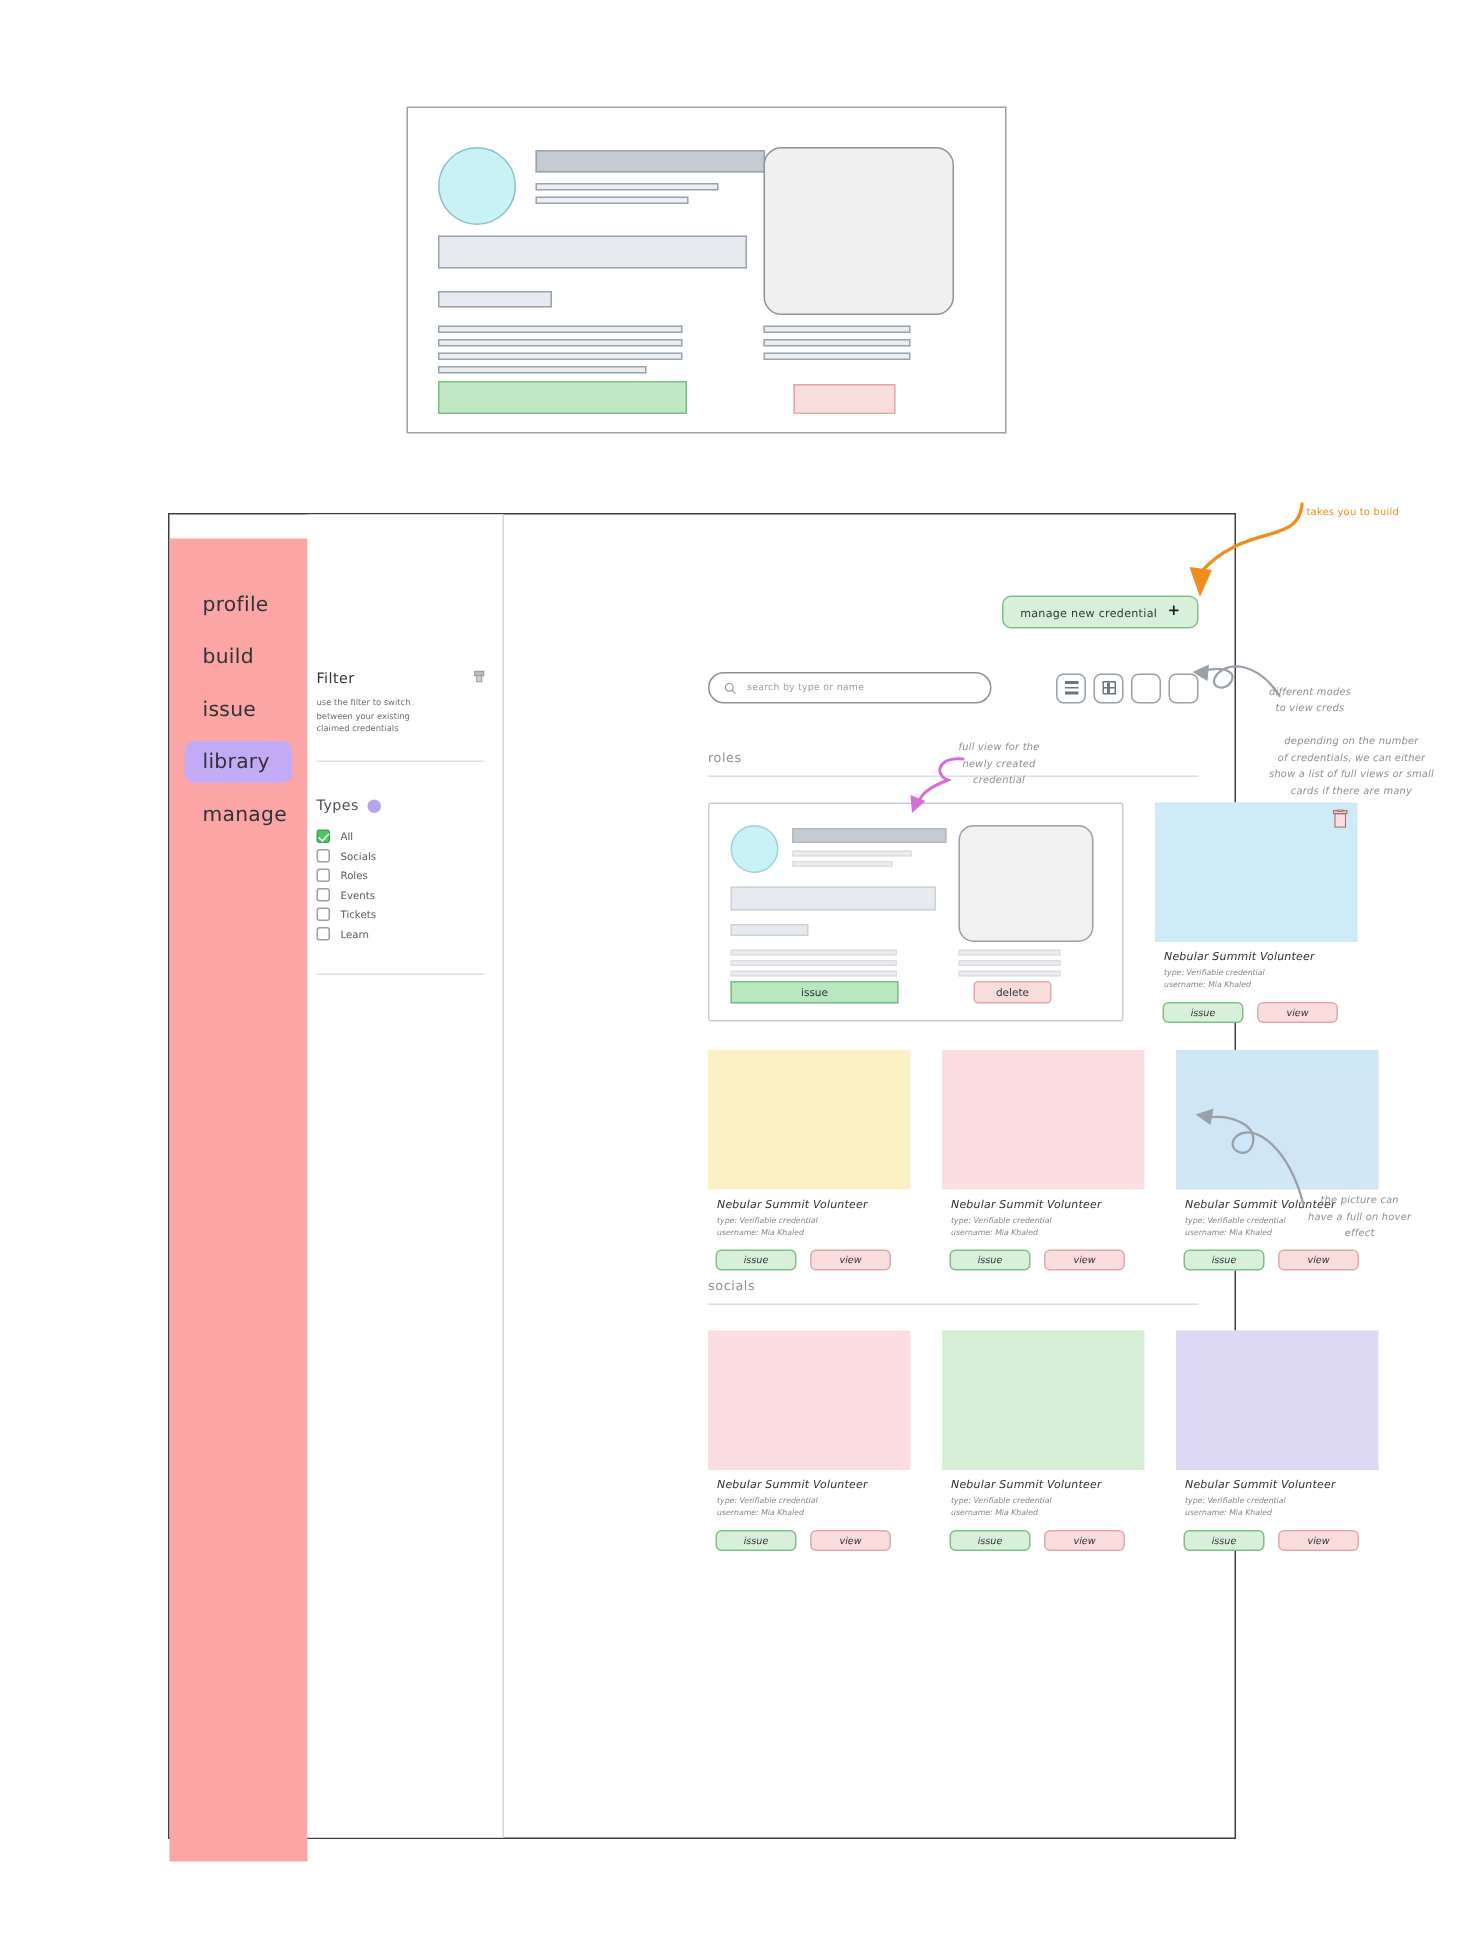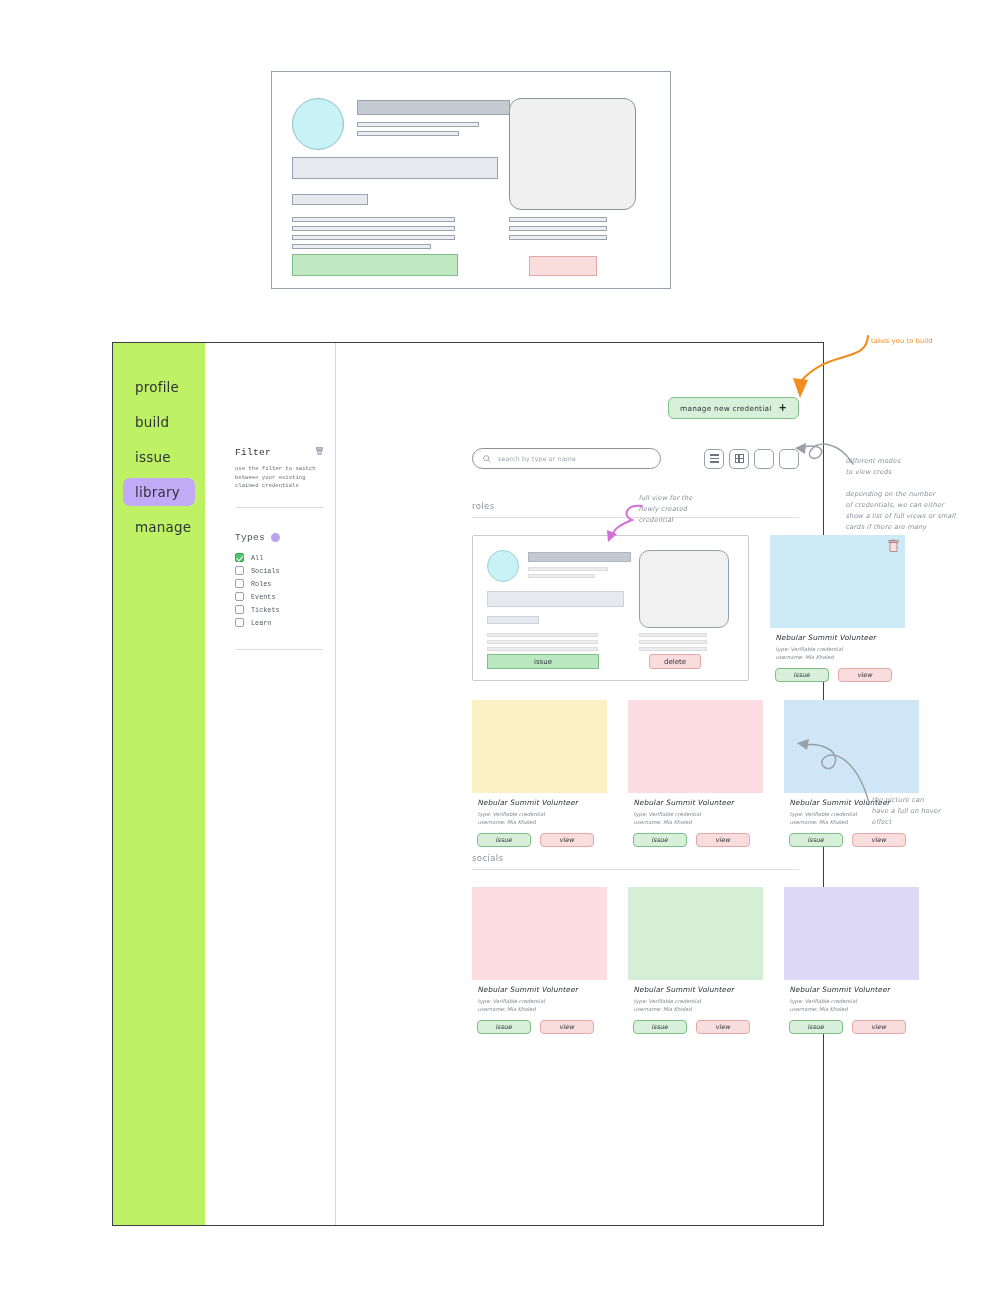--- a/index.html
+++ b/index.html
@@ -37,41 +37,41 @@
     background: #f9dcdc; border: 1px solid #e2a8a8;
   }
 
   
   .app-frame {
     position: absolute; left: 112px; top: 342px;
     width: 712px; height: 884px;
     border: 1.4px solid #3a3f46; background: #fff;
   }
   .sidebar {
-    position: absolute; left: 0; top: 0; width: 92px; height: 100%;
-    background: #bef264;
+    position: absolute; left: 0; top: 16px; width: 92px; height: 100%;
+    background: #fca5a5;
   }
   .nav { padding-top: 30px; }
   .nav-item {
     font-family: "DejaVu Sans", sans-serif;
     font-size: 13.5px; color: #2f3338;
     padding: 6px 0 6px 22px; margin-bottom: 7px;
     letter-spacing: .2px;
   }
   .nav-item.active {
     background: #c3aaf7; border-radius: 7px;
     margin: 0 10px 7px 10px; padding-left: 12px;
   }
 
   
   .filter-col {
     position: absolute; left: 92px; top: 0; width: 131px; height: 100%;
     border-right: 1px solid #d8d8dc; background: #fff;
   }
-  .filter-inner { padding: 104px 12px 0 30px; font-family: Liberation Mono, monospace; }
+  .filter-inner { padding: 104px 12px 0 6px; }
   .filter-head { display: flex; align-items: flex-start; justify-content: space-between; }
   .filter-title { font-size: 9.5px; color: #2f3338; letter-spacing: .3px; }
   .filter-desc {
     font-size: 5.6px; color: #6b7077; line-height: 1.55;
     margin-top: 7px; width: 86px;
   }
   .hr { height: 1px; background: #dedee2; margin: 16px 0 0 0; }
   .types-row { display: flex; align-items: center; gap: 6px; margin-top: 24px; }
   .types-label { font-size: 9.5px; color: #4b4f56; letter-spacing: .3px; }
   .types-badge {
@@ -182,21 +182,21 @@
     border-radius: 4px; display: flex; align-items: center; justify-content: center;
     font-size: 6.4px; color: #2f3338;
   }
   .btn-view {
     width: 54px; height: 14px; background: #f9dcdc; border: 1px solid #e2a8a8;
     border-radius: 4px; display: flex; align-items: center; justify-content: center;
     font-size: 6.4px; color: #2f3338;
   }
 
   
-  .anno { position: absolute; font-size: 6.6px; line-height: 1.65; letter-spacing: .15px; }
+  .anno { position: absolute; font-size: 6.6px; line-height: 1.65; letter-spacing: .15px; text-align: center; }
   .anno.gray { color: #8a9098; font-style: italic; }
   .anno.orange { color: #f08d1e; }
   svg { display: block; overflow: visible; }
 </style>
 </head>
 <body>
 
 <div class="page">
 
   <div class="detail-frame">

